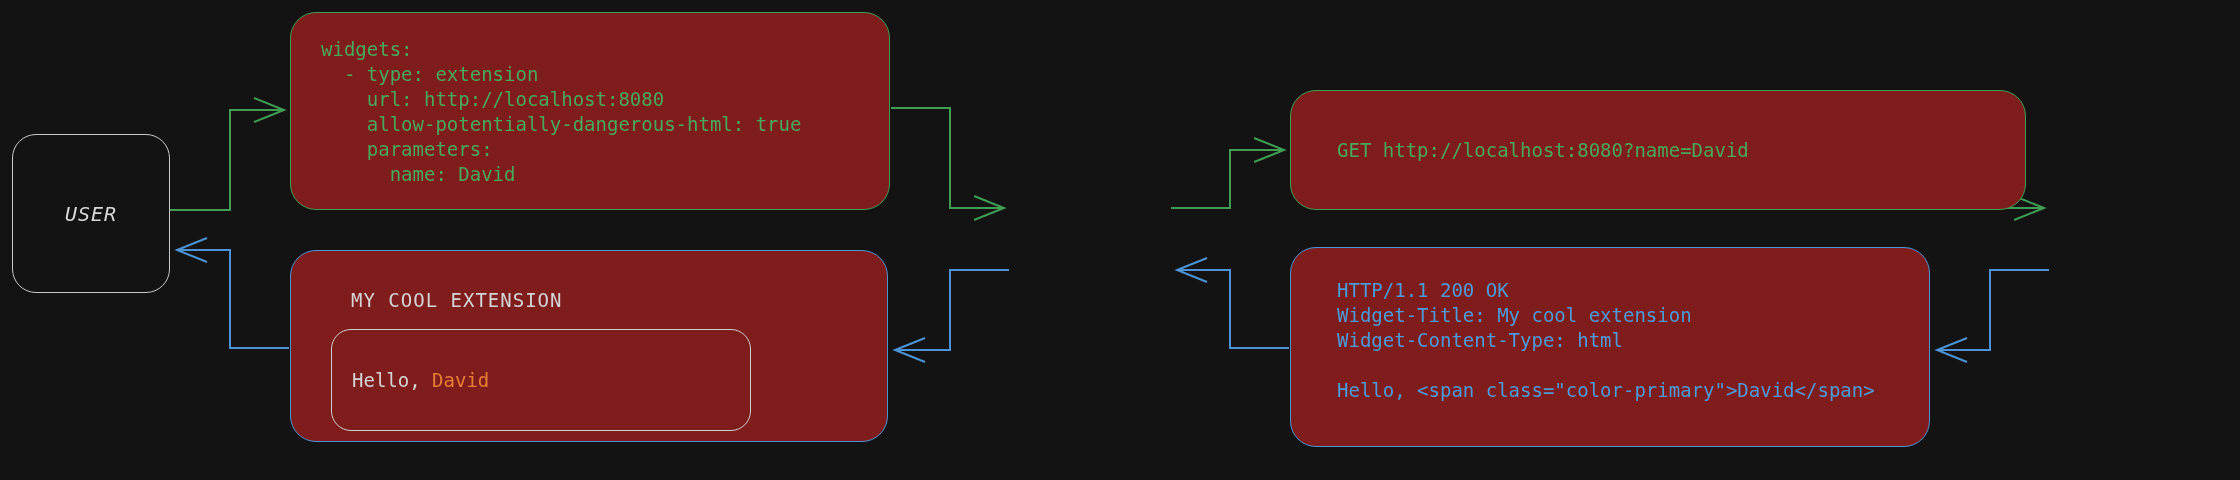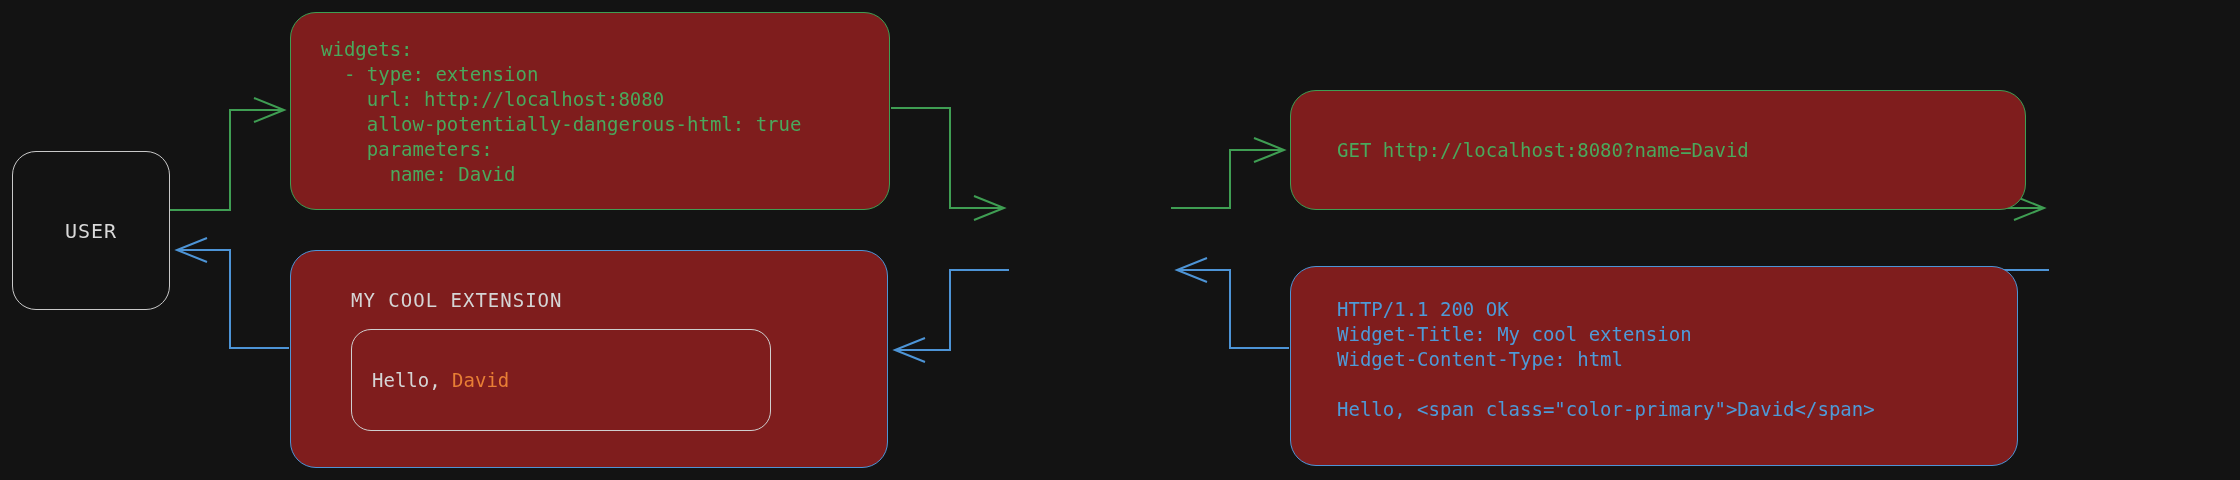--- a/index.html
+++ b/index.html
@@ -35,38 +35,38 @@
     border: 1.5px solid #c9c9c9;
     border-radius: 24px;
     display: flex;
     align-items: center;
     justify-content: center;
     color: #d9d9d9;
     font-size: 20px;
     letter-spacing: 1px;
     background: #131313;
   }
-  .node-user      { left: 12px;   top: 151px; width: 156px; height: 157px; }
+  .node-user      { left: 12px;   top: 134px; width: 156px; height: 157px; font-style: italic; }
   .node-glance    { left: 1010px; top: 150px; width: 160px; height: 157px; }
   .node-extension { left: 2050px; top: 150px; width: 180px; height: 157px; }
 
   .codebox {
     position: absolute;
     border-radius: 26px;
     background: #7f1d1d;
     box-sizing: border-box;
   }
   .codebox.green-border { border: 1.5px solid #3f9e53; }
   .codebox.blue-border  { border: 1.5px solid #4d94d6; }
 
   .config-box   { left: 290px;  top: 12px;  width: 600px; height: 198px; }
   .get-box      { left: 1290px; top: 90px;  width: 736px; height: 120px;
                   display: flex; align-items: center; }
-  .response-box { left: 1290px; top: 266px; width: 728px; height: 200px; }
-  .widget-box   { left: 290px;  top: 250px; width: 598px; height: 218px; }
+  .response-box { left: 1290px; top: 247px; width: 640px; height: 200px; }
+  .widget-box   { left: 290px;  top: 250px; width: 598px; height: 192px; }
 
   pre.code {
     margin: 0;
     font-family: "DejaVu Sans Mono", "Liberation Mono", monospace;
     font-size: 19px;
     line-height: 25px;
     white-space: pre;
   }
   .config-box pre.code   { padding: 24px 0 0 30px; color: #4aა85c; }
   .config-box pre.code   { color: #4aa85c; }
@@ -83,21 +83,20 @@
     position: absolute;
     left: 40px; top: 78px;
     width: 420px; height: 102px;
     border: 1.5px solid #cfcfcf;
     border-radius: 20px;
     box-sizing: border-box;
     display: flex;
     align-items: center;
     padding-left: 20px;
     font-size: 19px;
-    margin-left: 20px;
   }
   .greeting-prefix { color: #d5d5d5; white-space: pre; }
   .greeting-name   { color: #e87e35; text-align: center; }
 </style>
 </head>
 <body>
 
 <div class="canvas">
 
   <svg class="wires" viewBox="0 0 2240 480" xmlns="http://www.w3.org/2000/svg">

